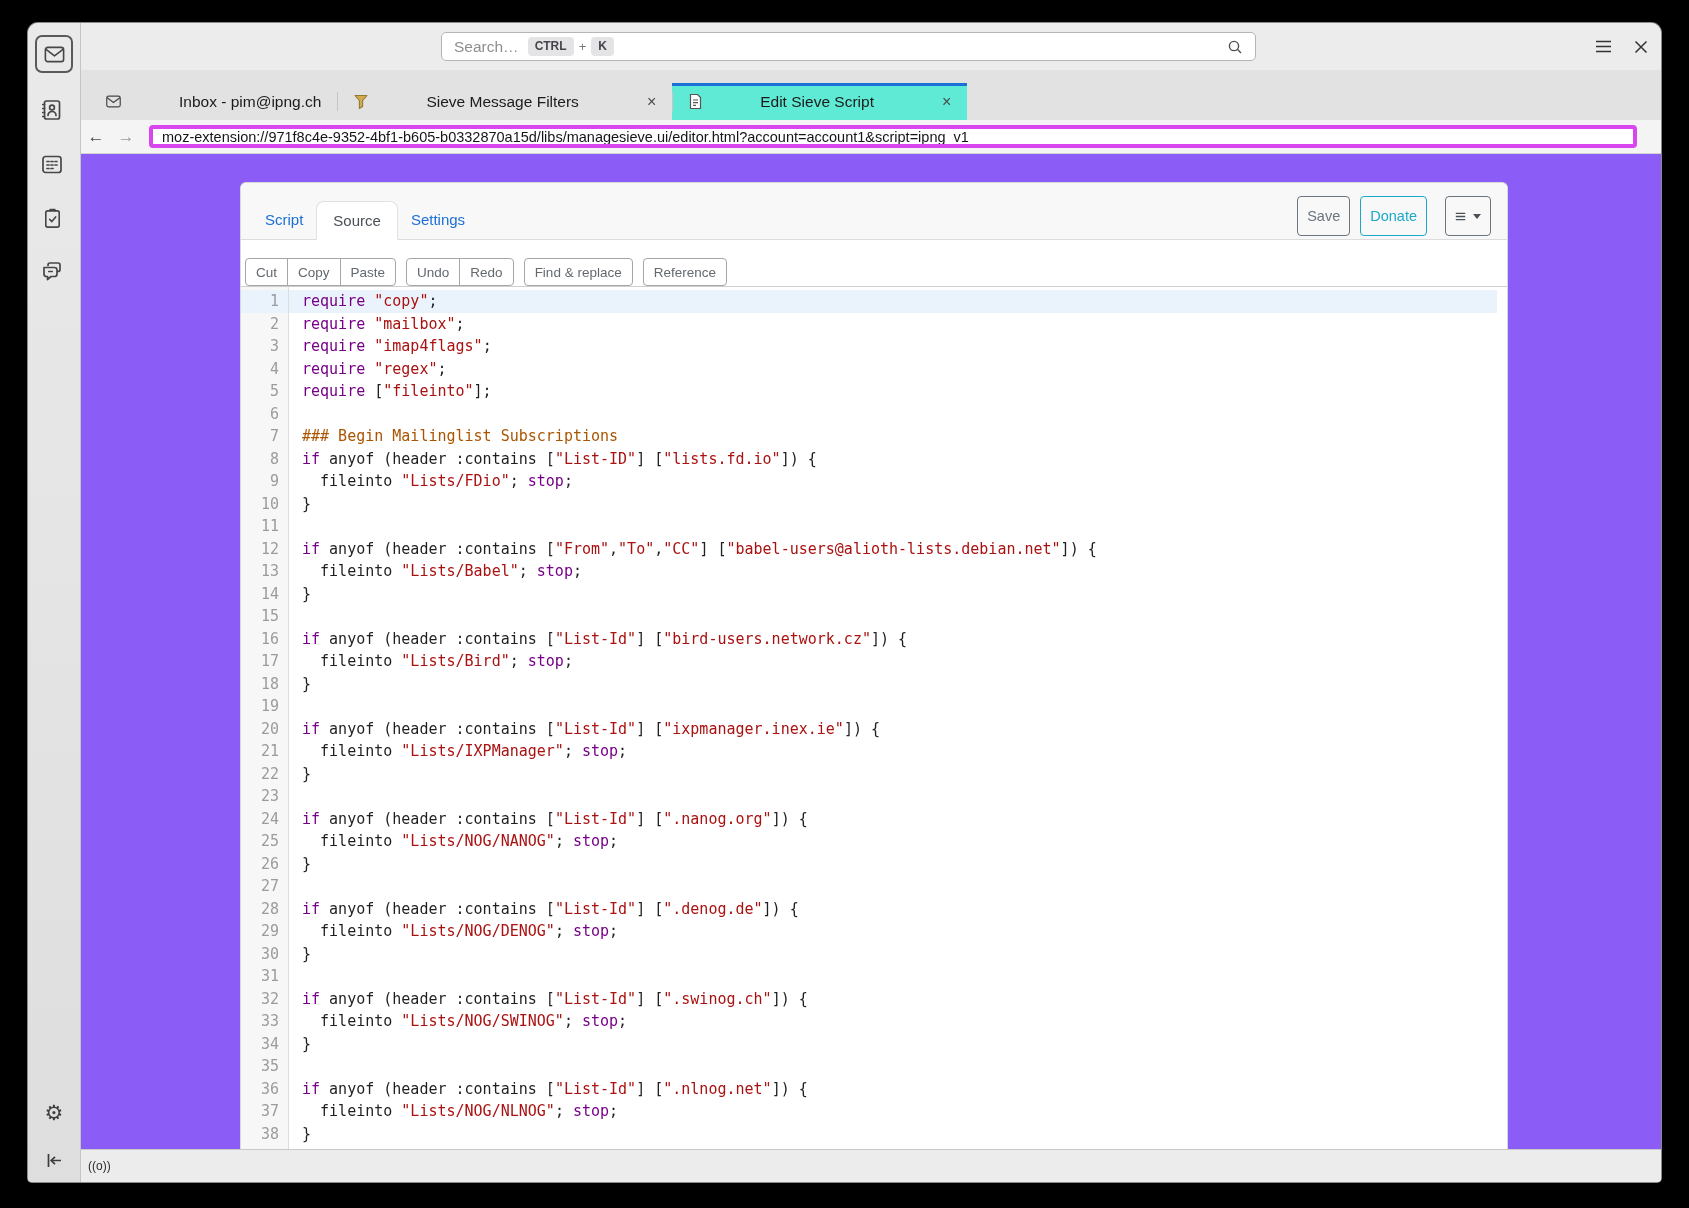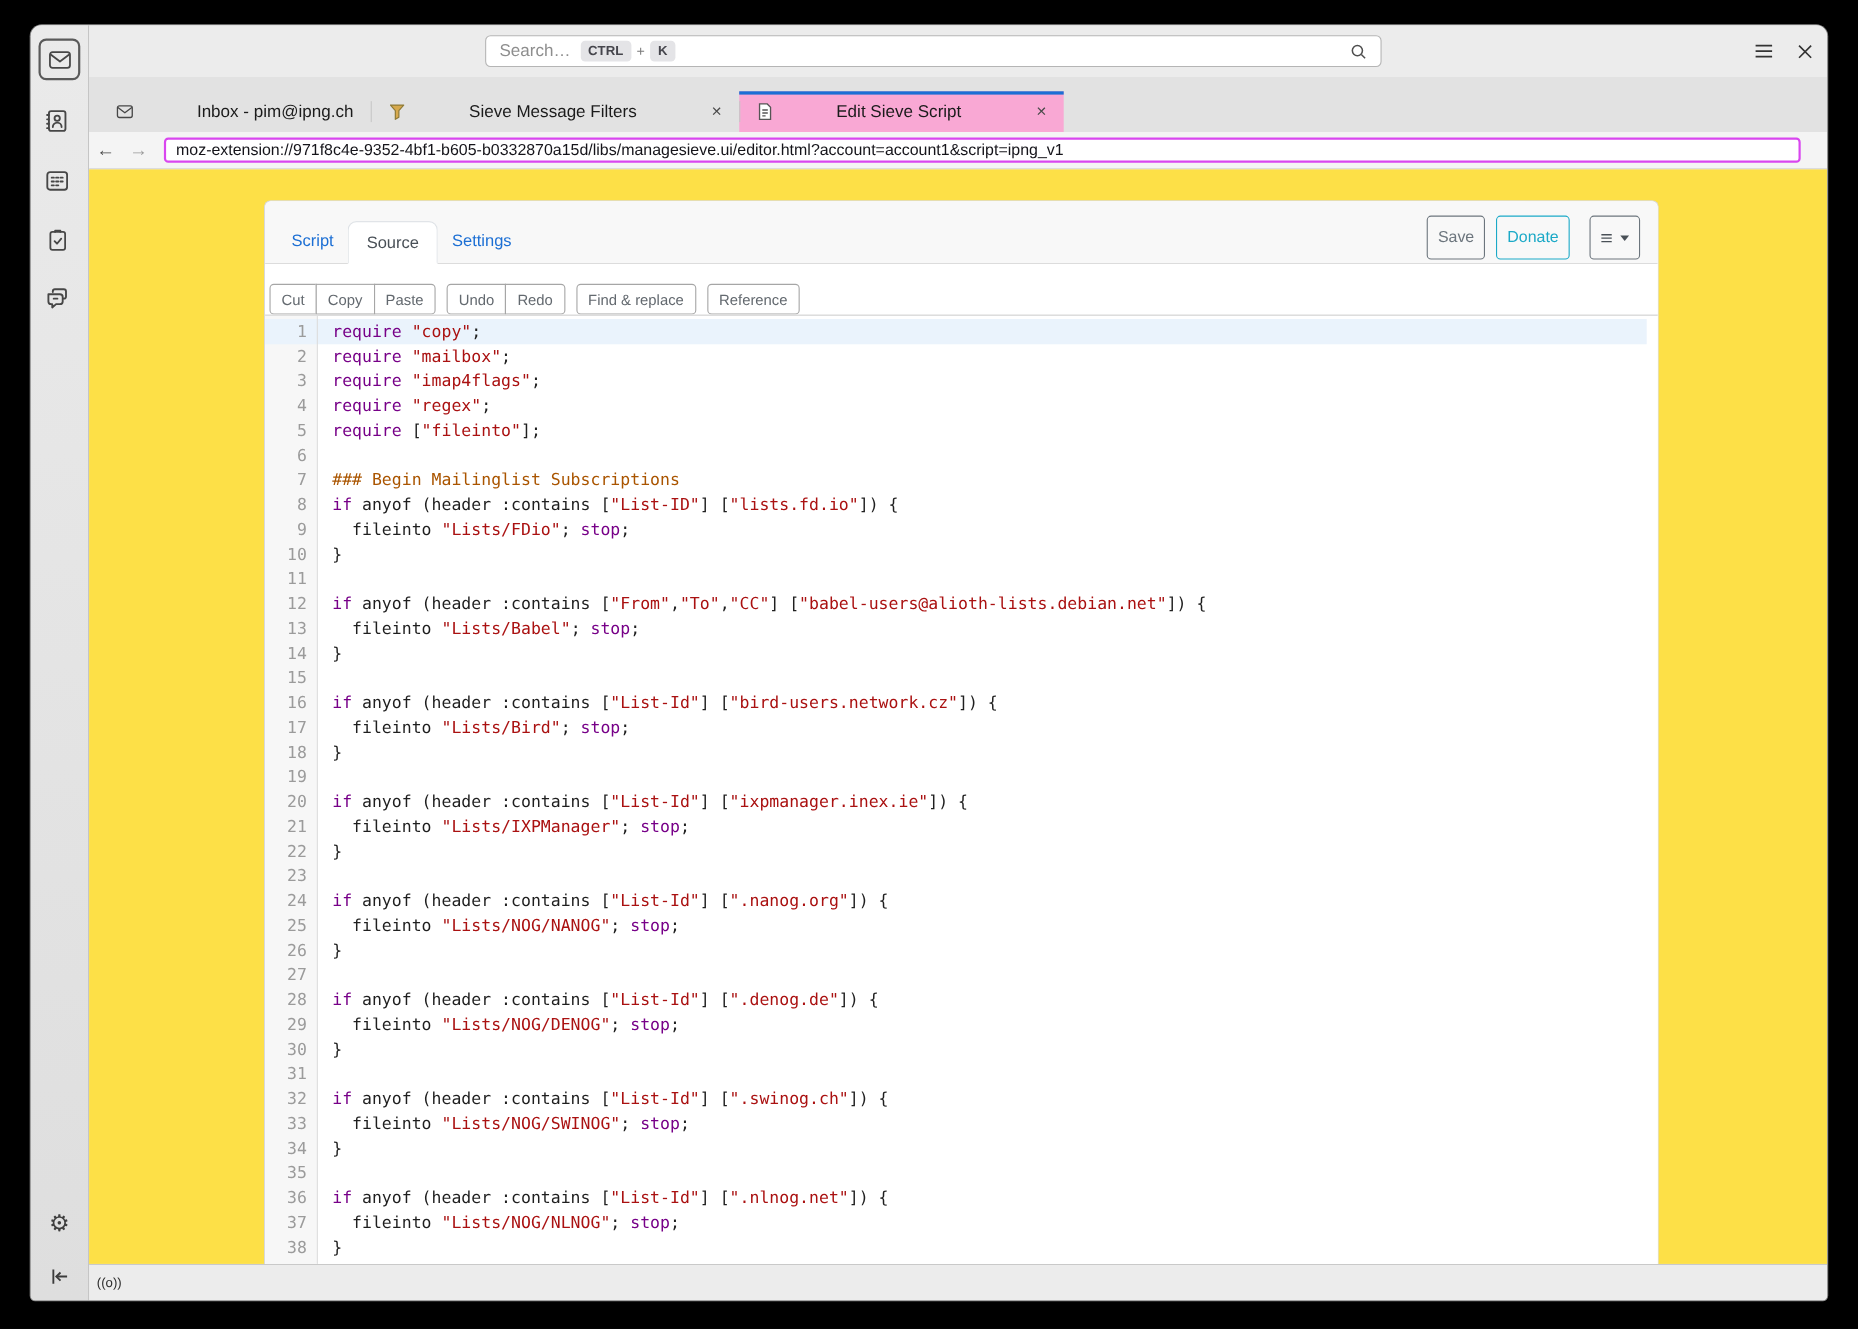--- a/index.html
+++ b/index.html
@@ -27,36 +27,36 @@
        padding:2px 7px;line-height:1.2;}
   .plus{color:#7a7a7a;font-size:13px;margin:0 5px;}
   .search-mag{margin-left:auto;display:flex;}
   .win-controls{position:absolute;right:13px;top:0;height:100%;display:flex;align-items:center;gap:22px;}
   .wc-btn{display:flex;align-items:center;justify-content:center;}
   
   .tabstrip{height:50px;flex:none;background:#e2e2e2;display:flex;align-items:flex-end;padding-left:8px;}
   .wtab{height:37px;display:flex;align-items:center;padding:0 16px;font-size:15.5px;color:#1b1b1b;
         position:relative;box-sizing:border-box;gap:48px;}
   .wtab+.wtab::before{content:'';position:absolute;left:0;top:9px;bottom:9px;width:1px;background:#c6c6c6;}
-  .wtab.active{background:#f9a8d4;margin-top:37px;}
+  .wtab.active{background:#5eead4;margin-top:37px;}
   .wtab.active::after{content:'';position:absolute;top:0;left:0;right:0;height:3px;
                       background:var(--stripe,#1c6fd4);}
   .ticon{margin-right:9px;display:flex;}
   .tlabel{white-space:nowrap;}
   .tclose{margin-left:auto;padding-left:20px;color:#4a4a4a;font-size:16px;line-height:1;}
   
   .urlrow{height:33px;flex:none;background:#f4f4f4;border-bottom:1px solid #d2d2d2;
           display:flex;align-items:center;}
   .navarrow{width:30px;text-align:center;font-size:17px;color:#474747;flex:none;}
   .navarrow.fwd{color:#9a9a9a;}
-  .urlfield{flex:1;height:23px;margin:0 24px 0 8px;background:#fff;border:2px solid #d946ef;
+  .urlfield{flex:1;height:23px;margin:0 24px 0 8px;background:#fff;border:4px solid #d946ef;
             border-radius:4px;padding:0 9px;font-size:14.5px;color:#15141a;
             font-family:"Liberation Sans",sans-serif;box-sizing:border-box;outline:none;}
   
-  .contentarea{flex:1;background:#fde047;position:relative;overflow:hidden;}
+  .contentarea{flex:1;background:#8b5cf6;position:relative;overflow:hidden;}
   .card{position:absolute;left:159px;top:28px;width:1268px;bottom:0;background:#fff;
         border:1px solid #d8d8d8;border-bottom:none;border-radius:6px 6px 0 0;
         display:flex;flex-direction:column;box-sizing:border-box;}
   .card-head{height:56px;flex:none;background:#f8f8f8;border-bottom:1px solid #dcdcdc;
              border-radius:6px 6px 0 0;display:flex;align-items:flex-end;padding-left:11px;position:relative;}
   .ntab{font-size:15px;padding:10px 13px;color:var(--blue,#1c6fd4);}
   .ntab.active{background:#fff;border:1px solid #dee2e6;border-bottom:1px solid #fff;
                border-radius:8px 8px 0 0;color:#495057;margin-bottom:-1px;padding:10px 16px;}
   .head-actions{position:absolute;right:16px;top:13px;display:flex;align-items:center;}
   .btn{height:40px;border-radius:4px;font-size:14.5px;padding:0 9px;background:transparent;

